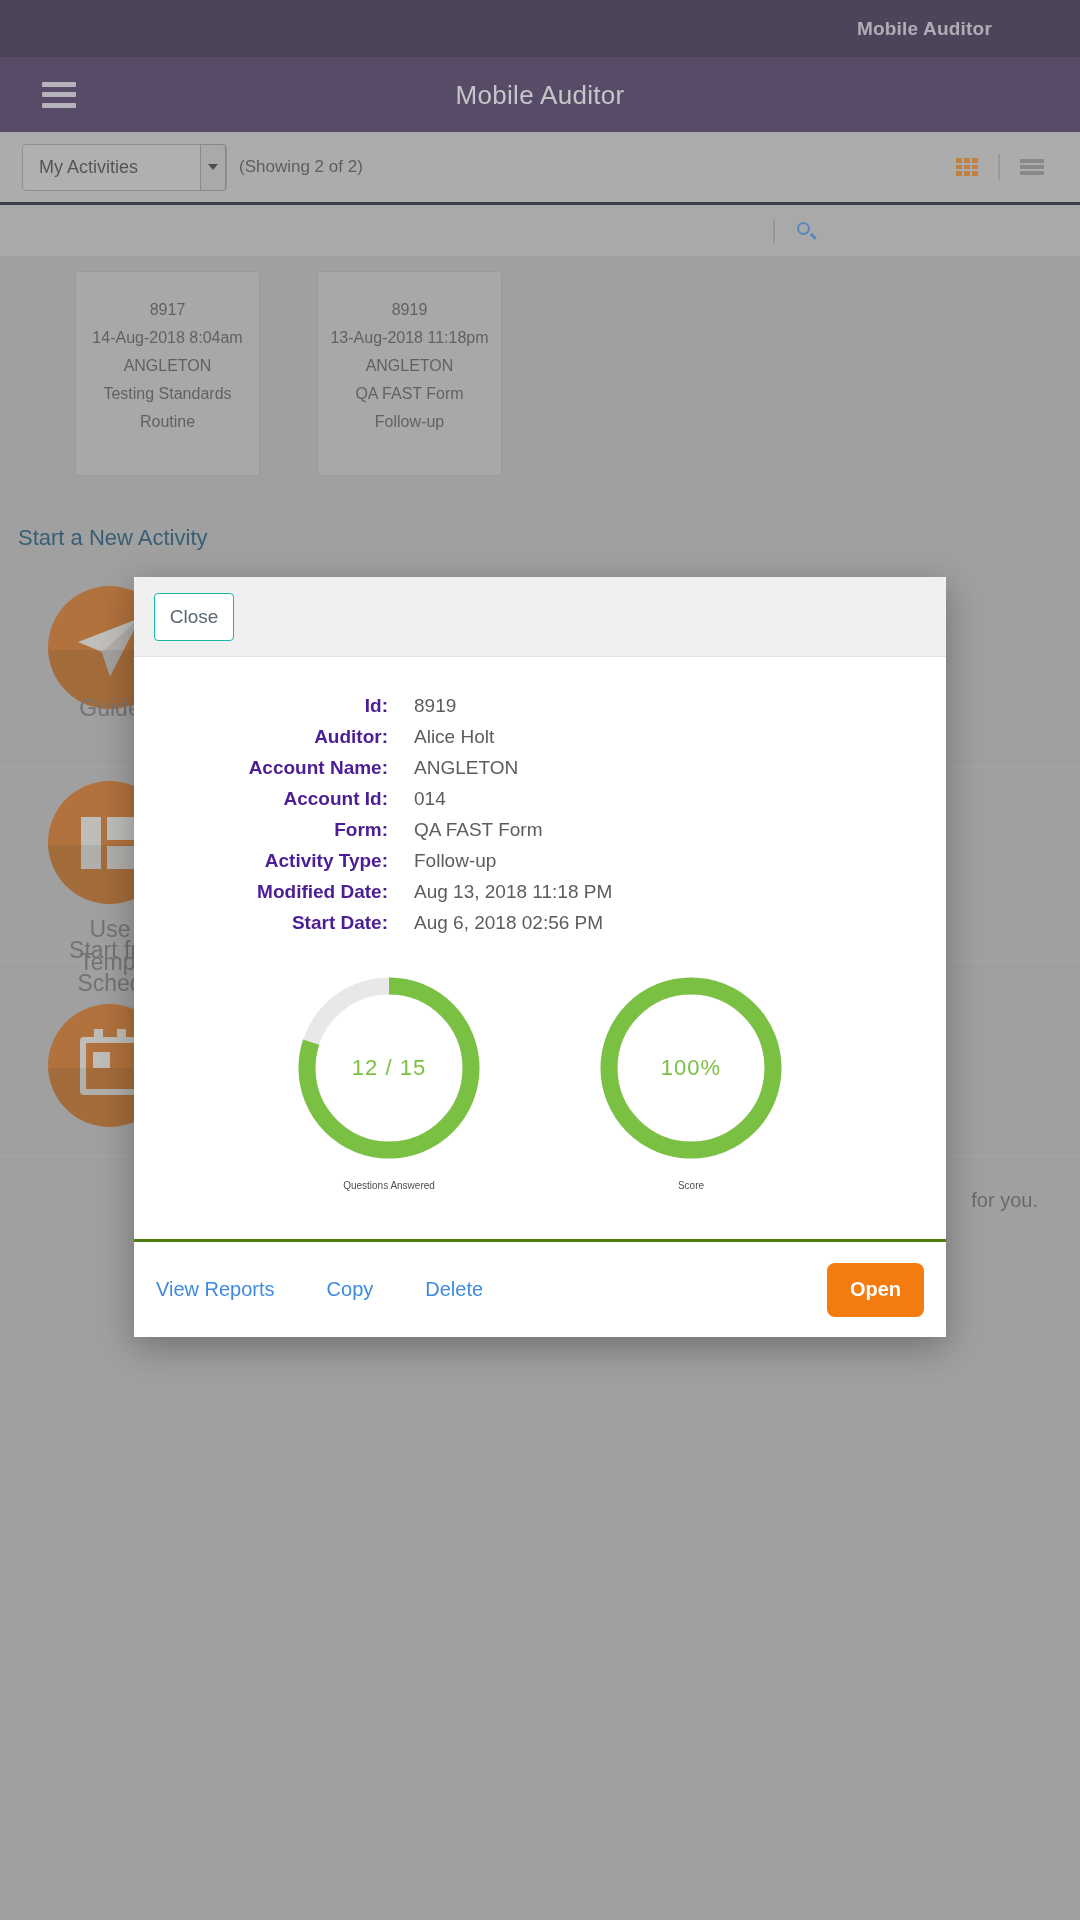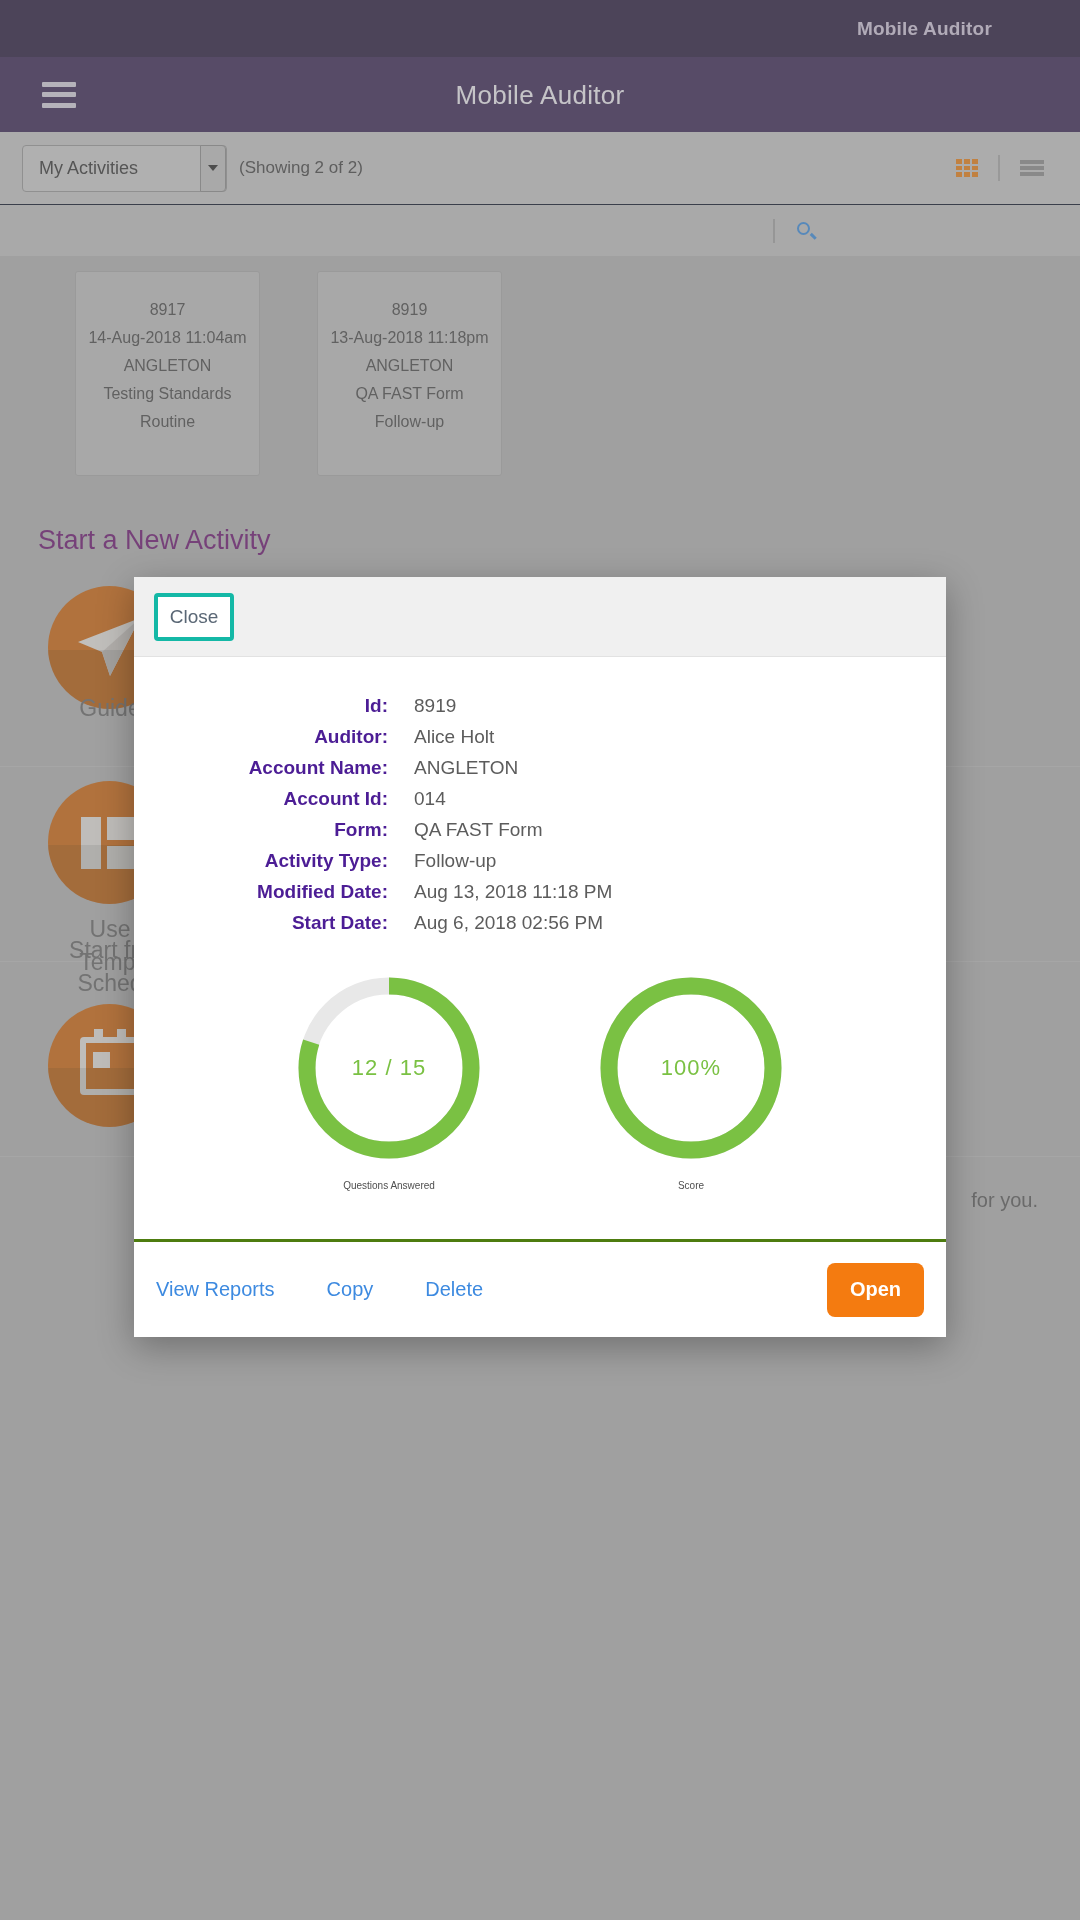--- a/index.html
+++ b/index.html
@@ -35,21 +35,21 @@
   }
   .hamburger span { display: block; height: 5px; background: #d6d0de; border-radius: 1px; }
   .appbar-title {
     position: absolute; left: 0; right: 0; top: 50%; transform: translateY(-50%);
     text-align: center; color: #efedf3; font-size: 26px; letter-spacing: .3px;
   }
 
   
   .filterbar {
     position: absolute; left: 0; top: 132px; width: 1080px; height: 73px;
-    background: #c7c7c7; border-bottom: 1px solid #0f172a;
+    background: #c7c7c7; border-bottom: 3px solid #0f172a;
     display: flex; align-items: center;
   }
   .select-wrap {
     position: relative; margin-left: 22px;
     width: 205px; height: 47px;
     background: #cdcdcd;
     border: 1px solid #9a9a9a; border-radius: 4px;
     display: flex; align-items: center;
   }
   .select-wrap .sel-label {
@@ -104,21 +104,21 @@
     background: #c1c1c1; border: 1px solid #aaaaaa; border-radius: 3px;
     padding-top: 24px; text-align: center;
   }
   .card.c1 { left: 75px; }
   .card.c2 { left: 317px; }
   .card .ln { font-size: 16px; color: #4e4e4e; line-height: 28px; }
 
   
   .section-title {
     position: absolute; left: 18px; top: 525px;
-    font-size: 27px; color: #701a75; margin-left: 20px;
+    font-size: 22px; color: #0c4a6e;
   }
 
   
   .startlist { position: absolute; left: 0; top: 572px; width: 1080px; }
   .start-row {
     position: relative; height: 195px; border-bottom: 1px solid #bdbdbd;
   }
   .opt-icon {
     position: absolute; left: 48px; top: 14px;
     width: 123px; height: 123px; border-radius: 50%;
@@ -176,21 +176,21 @@
     position: absolute; left: 134px; top: 577px; width: 812px; height: 760px;
     background: #ffffff;
     box-shadow: 0 10px 34px rgba(0,0,0,.30);
   }
   .modal-head {
     height: 80px; background: #f0f0f0; border-bottom: 1px solid #e2e2e2;
     display: flex; align-items: center;
   }
   .close-btn {
     margin-left: 20px; width: 80px; height: 48px;
-    background: #ffffff; border: 4px solid #14b8a6; border-radius: 4px;
+    background: #ffffff; border: 1px solid #14b8a6; border-radius: 4px;
     color: #5a6775; font-size: 19px;
     display: flex; align-items: center; justify-content: center;
     cursor: pointer;
   }
   .modal-body { padding-top: 34px; }
   .detail-row {
     display: flex; line-height: 30px; font-size: 19px; margin-bottom: 1px;
   }
   .detail-label {
     width: 280px; text-align: right; padding-right: 26px;
@@ -281,21 +281,21 @@
     <span class="search-div"></span>
     <span class="search-icon">
       <span class="ring"></span>
         <span class="stick"></span>
     </span>
   </div>
 
   <div class="cards">
     <div class="card c1">
       <div class="ln">8917</div>
-      <div class="ln">14-Aug-2018 11:04am</div>
+      <div class="ln">14-Aug-2018 8:04am</div>
       <div class="ln">ANGLETON</div>
       <div class="ln">Testing Standards</div>
       <div class="ln">Routine</div>
     </div>
     <div class="card c2">
       <div class="ln">8919</div>
       <div class="ln">13-Aug-2018 11:18pm</div>
       <div class="ln">ANGLETON</div>
       <div class="ln">QA FAST Form</div>
       <div class="ln">Follow-up</div>

